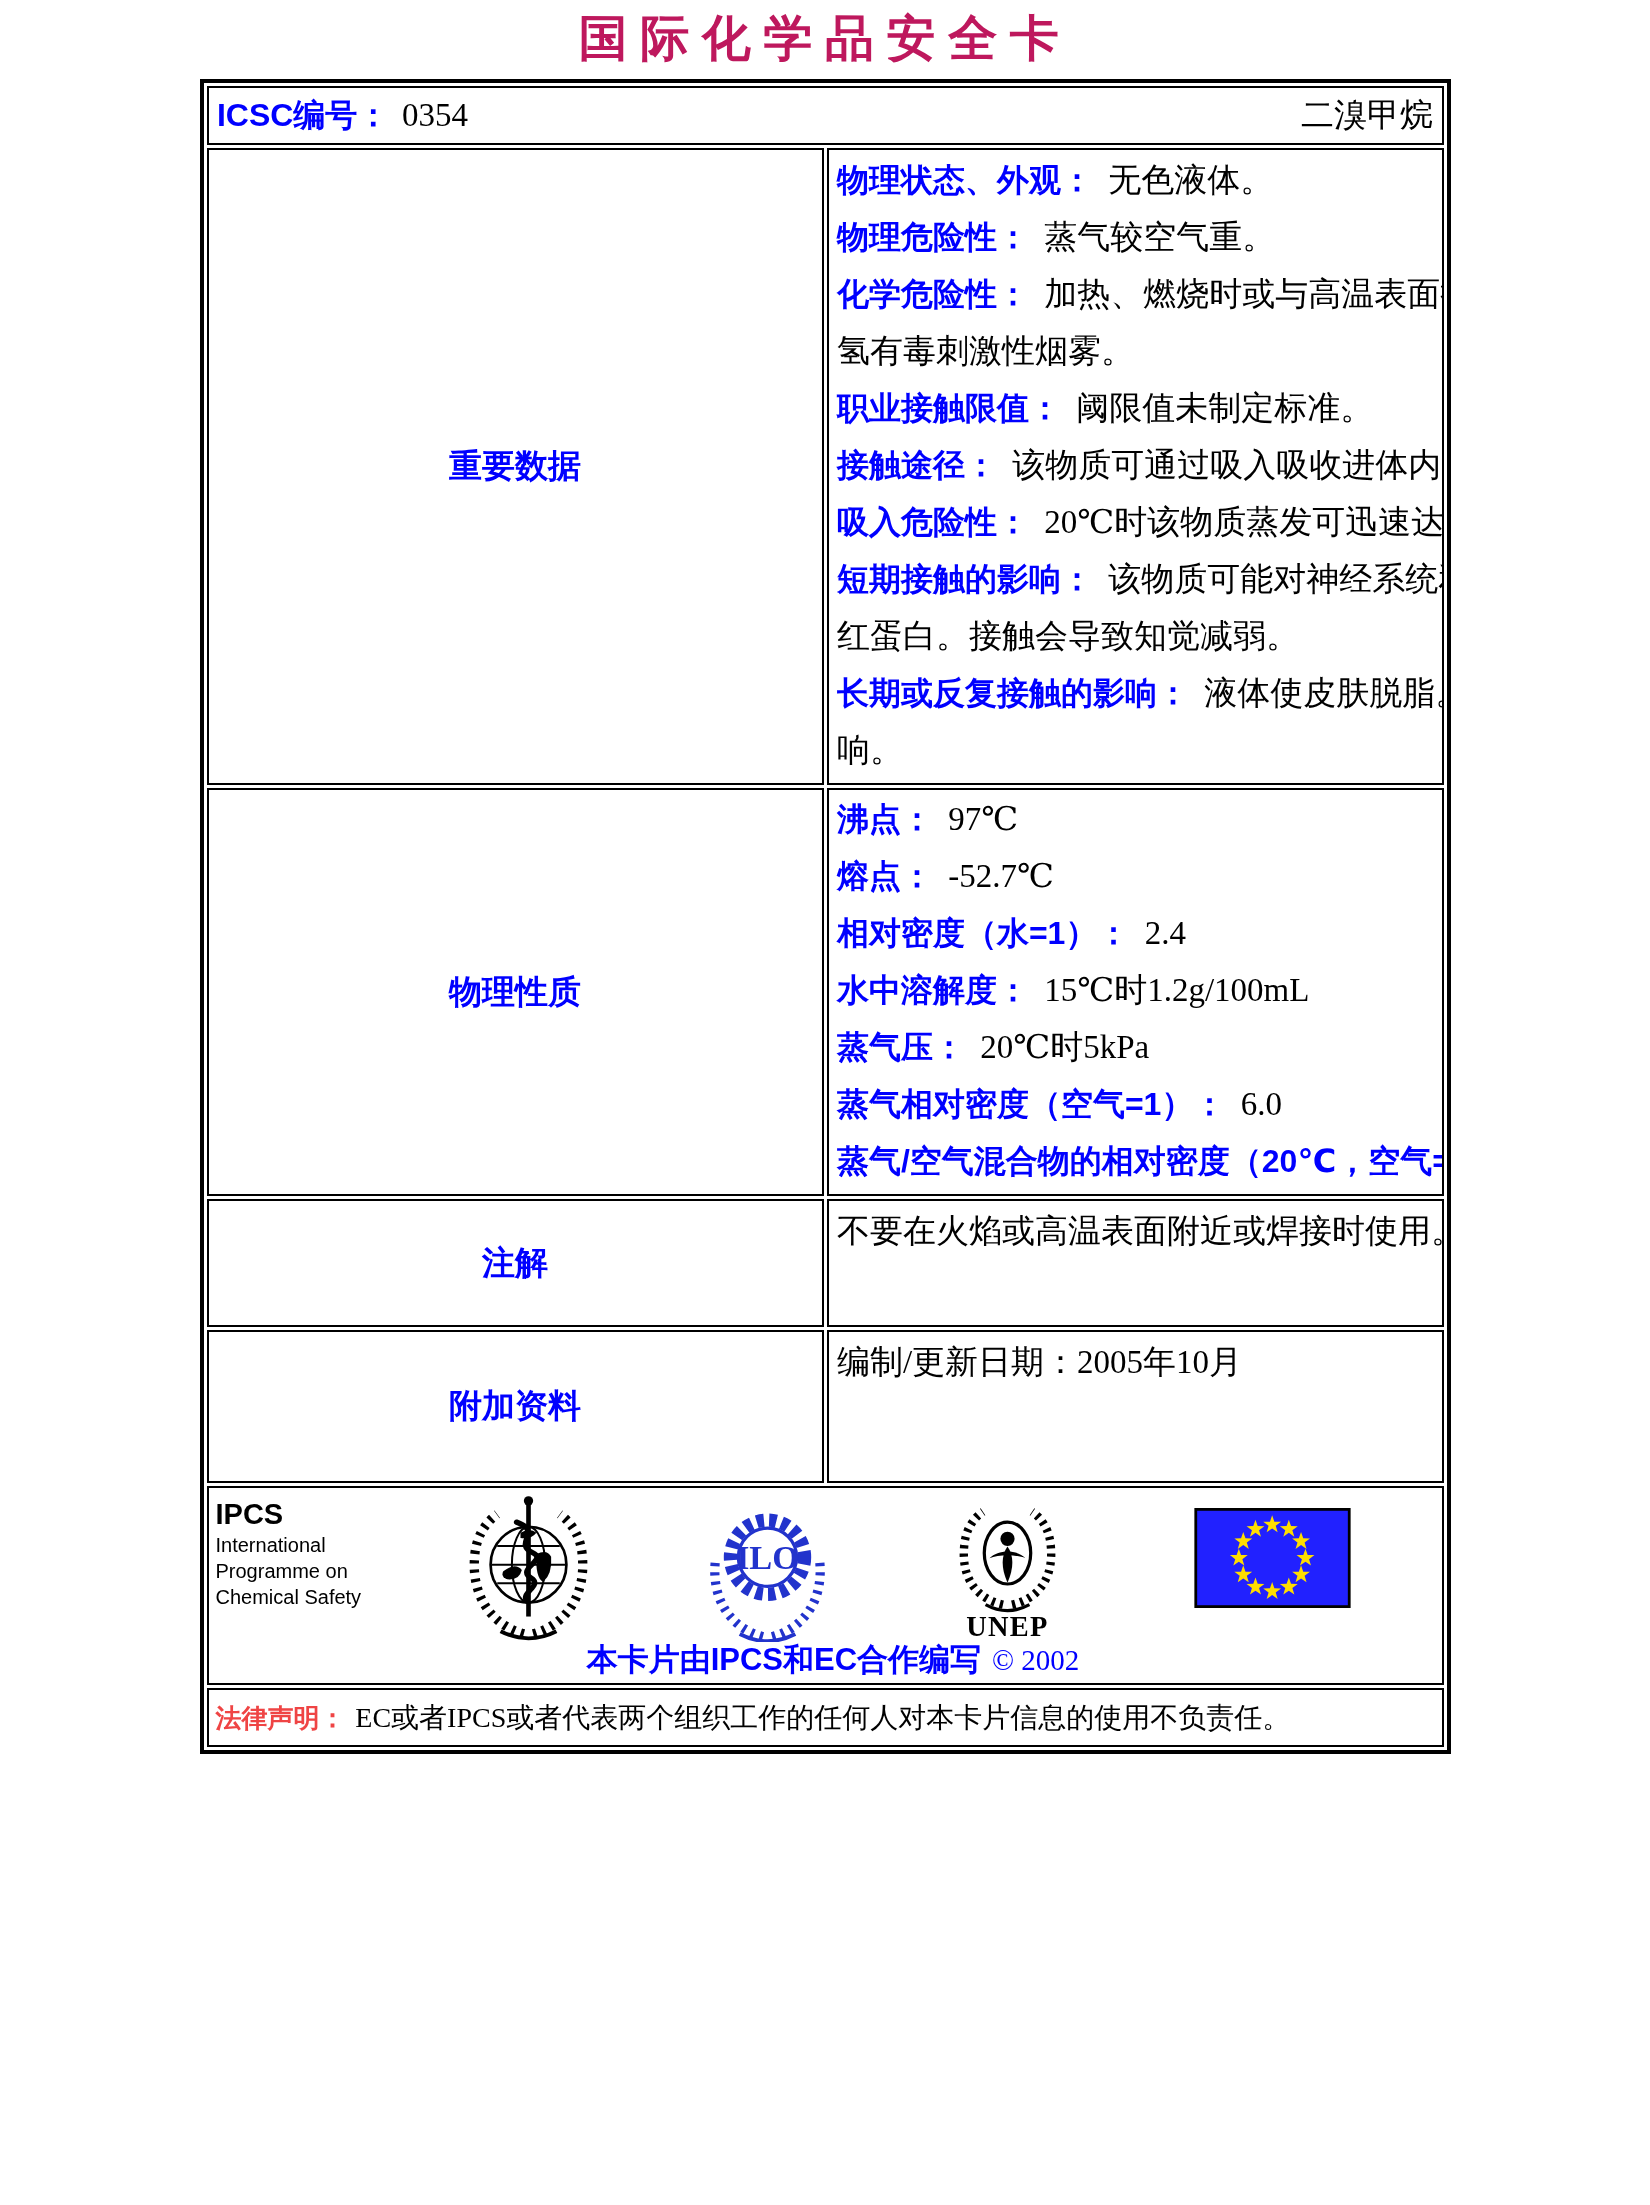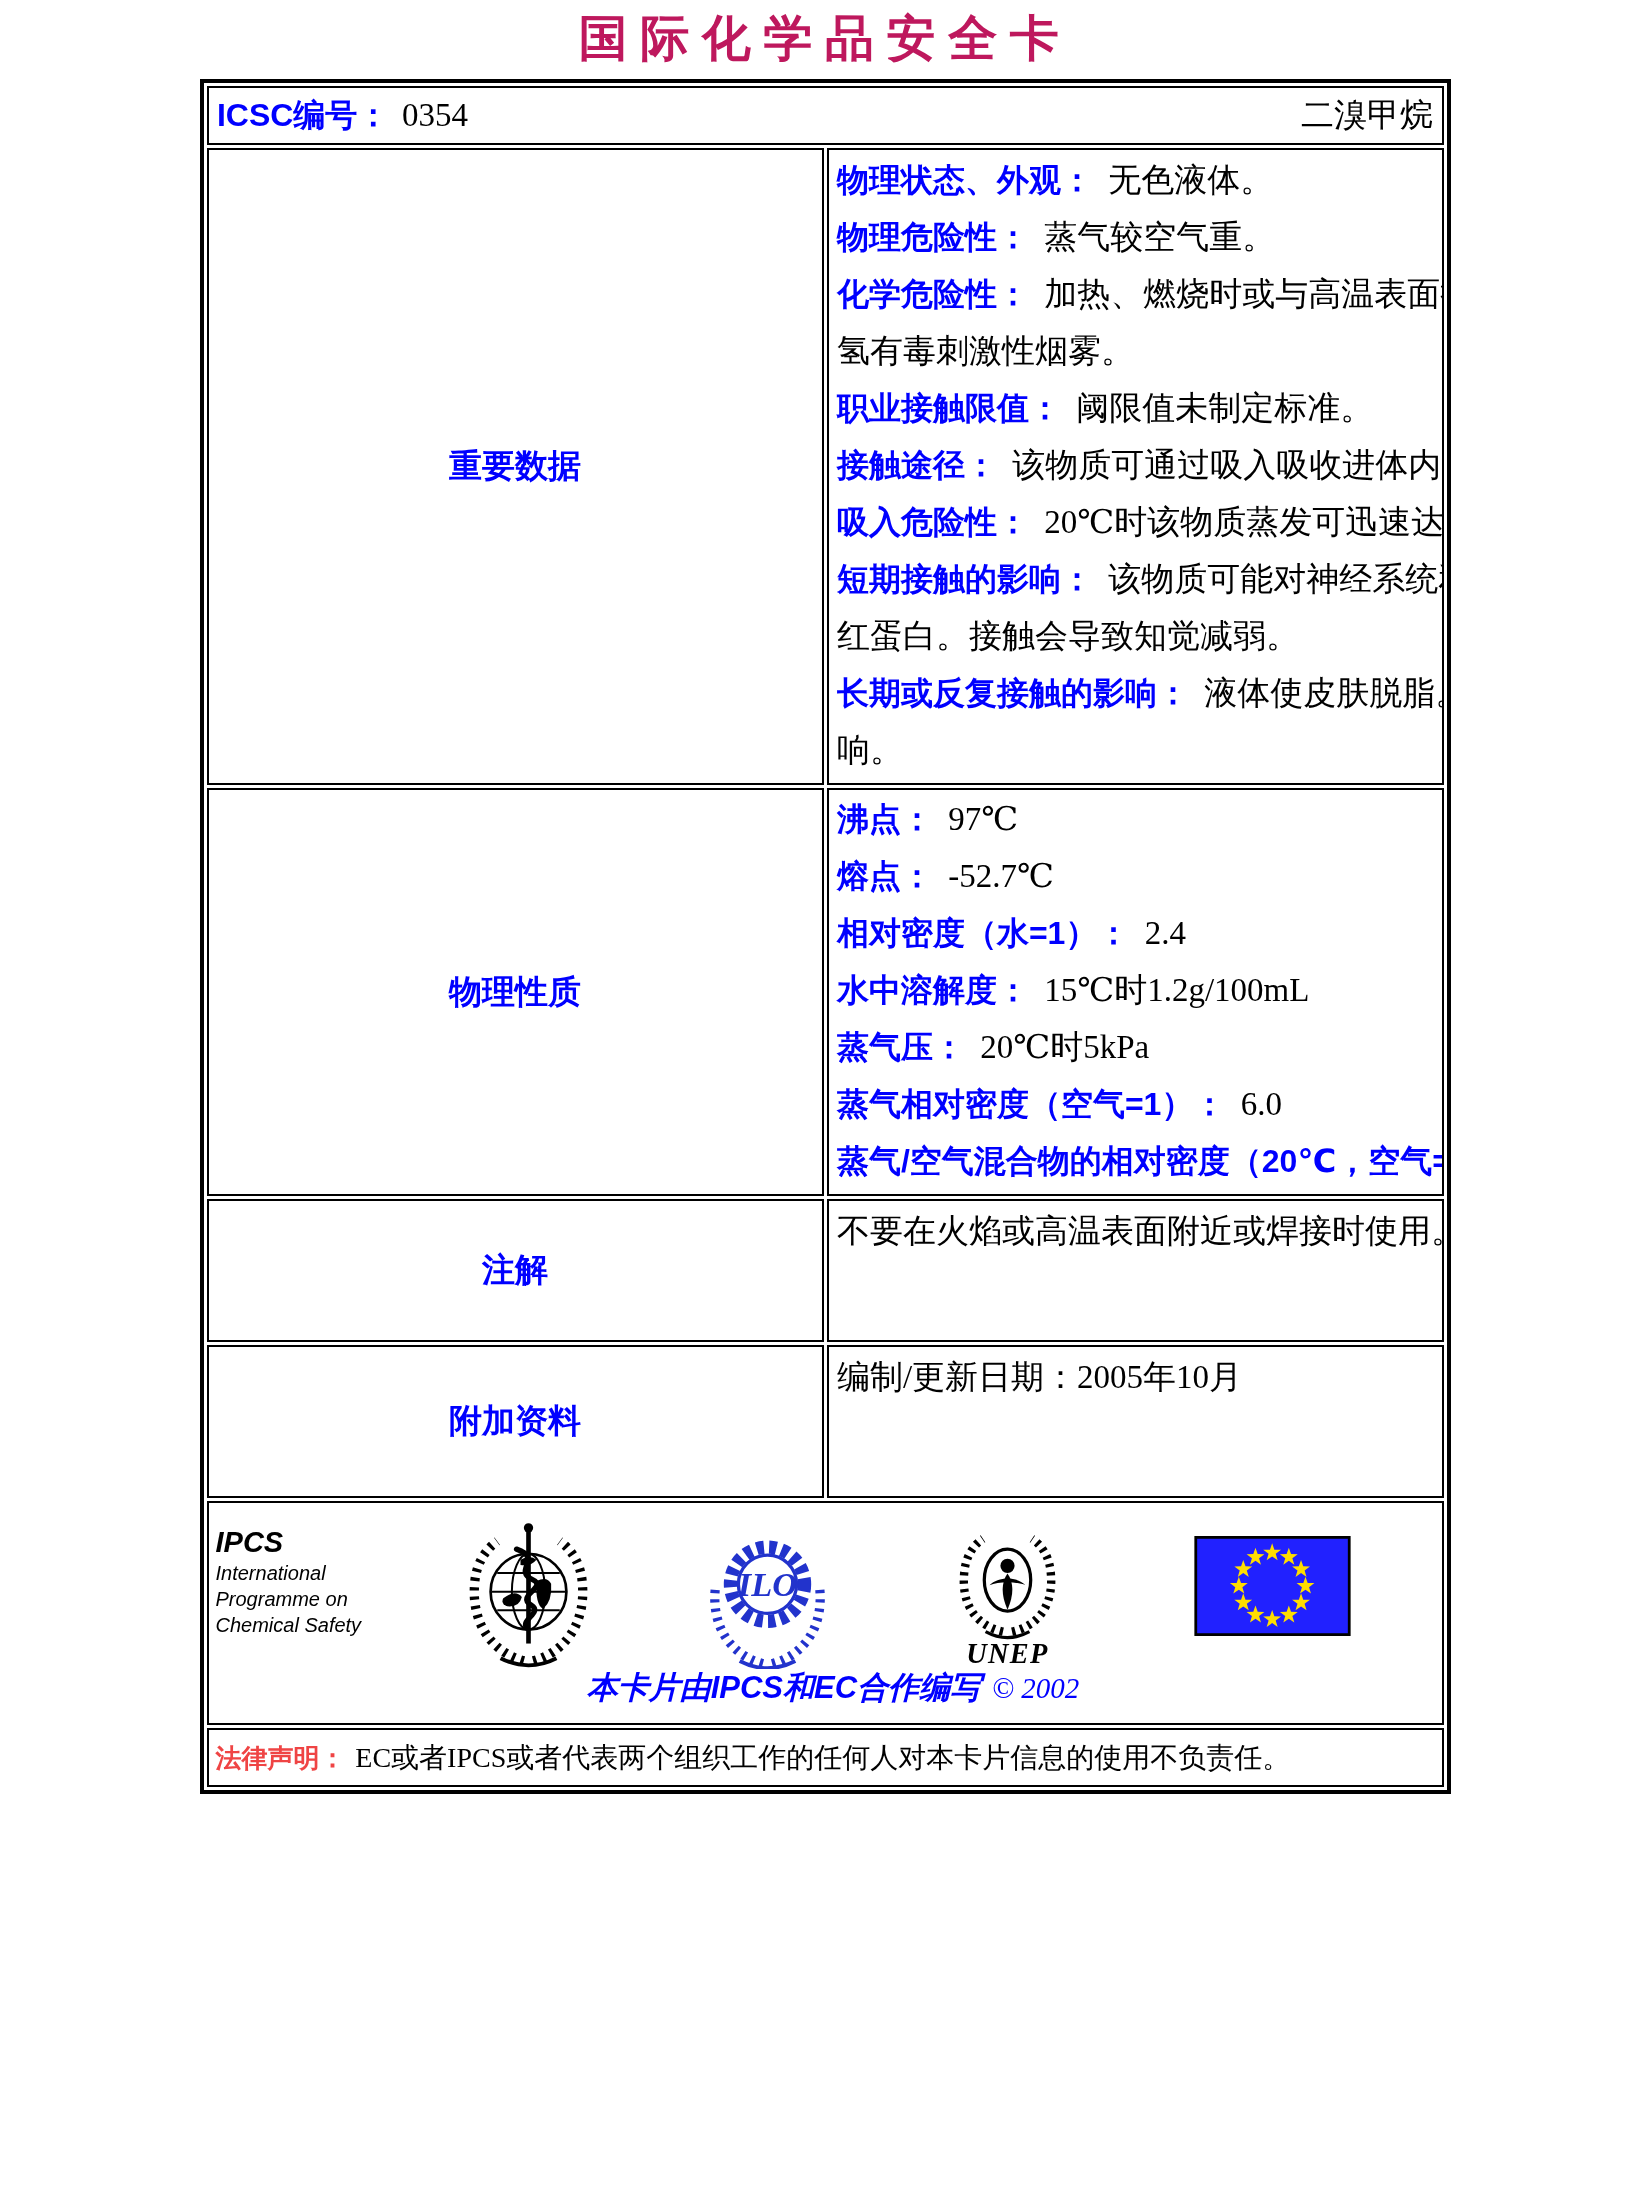--- a/index.html
+++ b/index.html
@@ -35,21 +35,21 @@
   }
   td.header-cell {
     height:59px; padding:0 8.4px; vertical-align:middle;
   }
   .header-flex { display:flex; justify-content:space-between; align-items:center; }
   .icsc-label {
     color:#0000ff; font-family:"Liberation Sans","DejaVu Sans",sans-serif;
     font-weight:bold; font-size:32px; margin-right:12.6px;
   }
   .icsc-number, .chemical-name { font-size:33px; color:#000; }
-  td.logos-cell { height:224px; padding:0;font-style:italic; }
+  td.logos-cell { height:199px; padding:0; }
   .logos-wrap { position:relative; width:100%; height:191px; }
   .ipcs-block { position:absolute; left:7px; top:7px;
     font-family:"Liberation Sans","DejaVu Sans",sans-serif; }
   .ipcs-title { font-weight:bold; font-size:29px; line-height:35px; }
   .ipcs-sub { font-size:20px; line-height:26px; }
   .logo { position:absolute; }
   .who-logo  { left:253px;  top:1.4px; }
   .ilo-logo  { left:492px;  top:8.4px; }
   .unep-logo { left:734px; top:5.6px; }
   .eu-flag   { left:985px; top:18px; }
@@ -114,21 +114,21 @@
             <div class="item"><span class="item-label">水中溶解度：</span><span class="item-text">15℃时1.2g/100mL</span></div>
             <div class="item"><span class="item-label">蒸气压：</span><span class="item-text">20℃时5kPa</span></div>
             <div class="item"><span class="item-label">蒸气相对密度（空气=1）：</span><span class="item-text">6.0</span></div>
             <div class="item"><span class="item-label">蒸气/空气混合物的相对密度（20℃，空气=1）：</span></div>
           </div>
     </td>
   </tr>
 
 
   <tr>
-    <td class="label-cell" style="height:143px;">注解</td>
+    <td class="label-cell" style="height:128px;">注解</td>
     <td class="content-cell">
       <div>
             <div class="item"><span class="item-text">不要在火焰或高温表面附近或焊接时使用。</span></div>
           </div>
     </td>
   </tr>
 
   <tr>
     <td class="label-cell" style="height:153px;">附加资料</td>
     <td class="content-cell">

